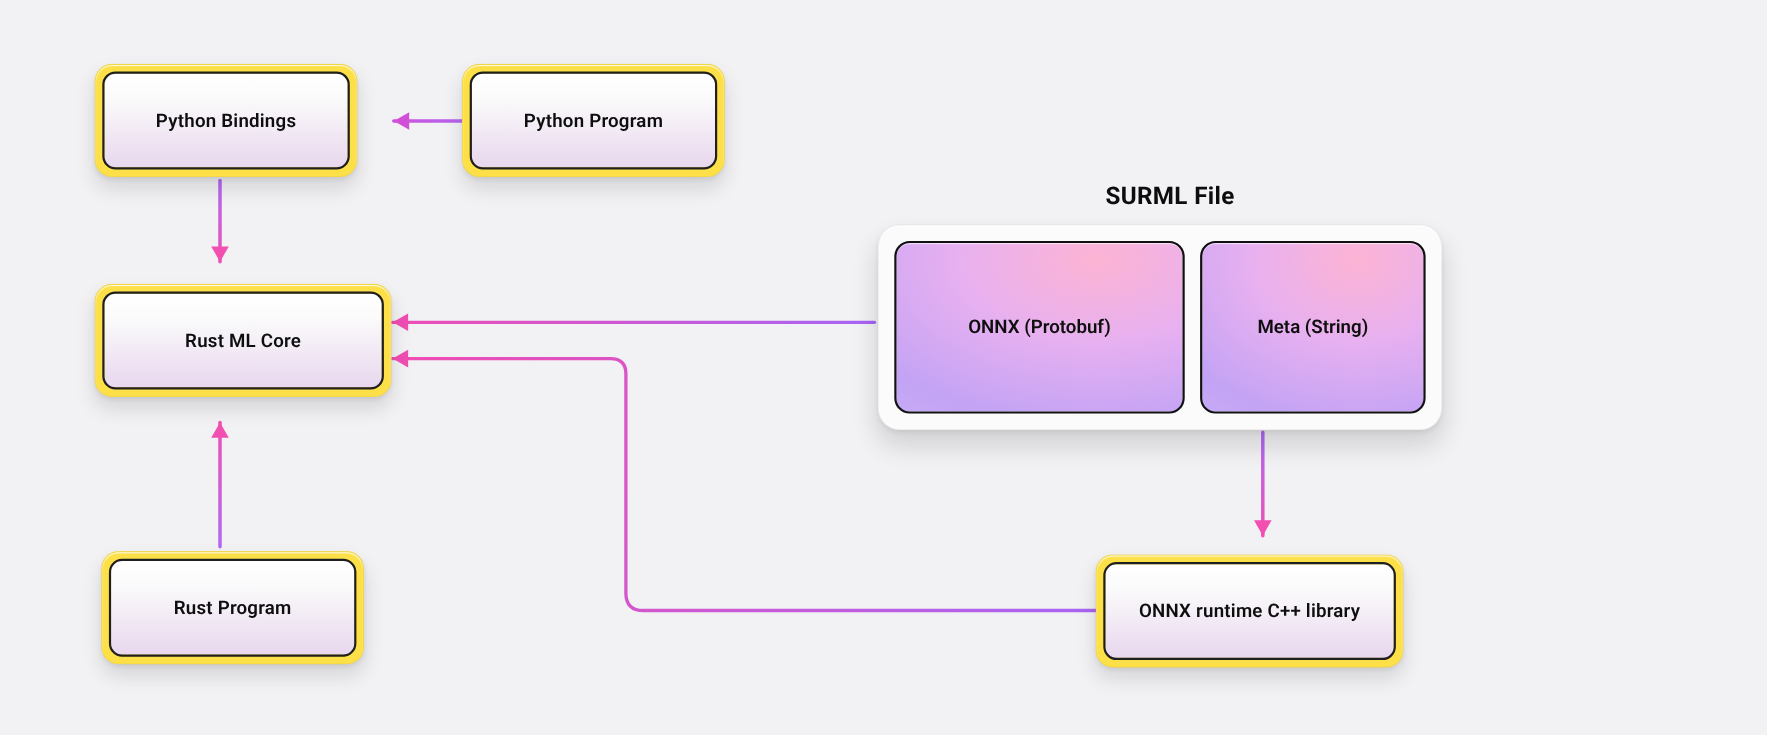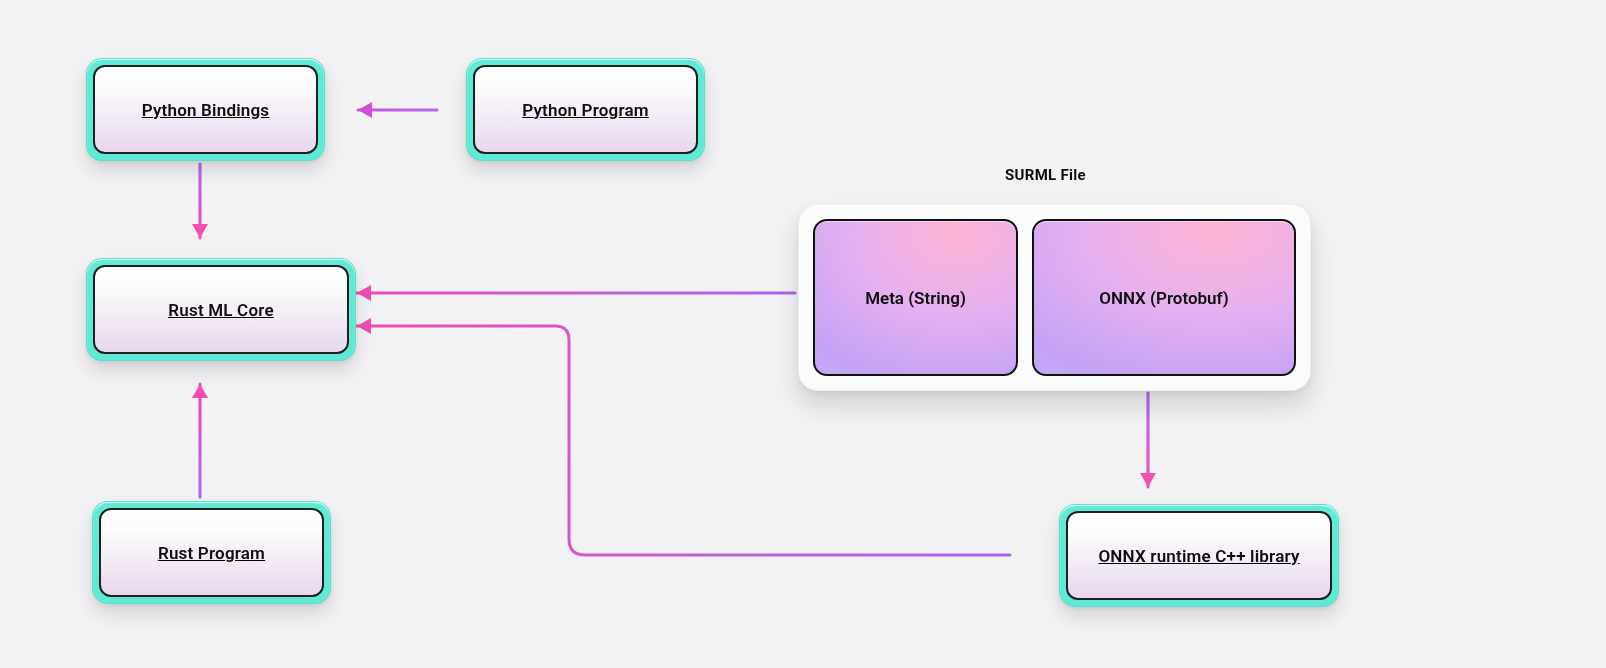--- a/index.html
+++ b/index.html
@@ -10,30 +10,29 @@
     background: #f2f2f5;
     font-family: -apple-system, BlinkMacSystemFont, "Segoe UI", Roboto, Arial, sans-serif;
     position: relative;
     overflow: hidden;
   }
 
   .node {
     position: absolute;
     border-radius: 16px;
     padding: 6px;
-    background: #5eead4;
+    background: #fde047;
     border: 1px solid rgba(0,0,0,0.04);
     box-shadow:
       0 10px 18px rgba(0,0,0,0.12),
       0 2px 4px rgba(0,0,0,0.06),
       inset 0 1px 1px rgba(255,255,255,0.9);
     display: flex;
     align-items: center;
     justify-content: center;
-    text-decoration: underline;
   }
   .node .inner {
     width: 100%;
     height: 100%;
     border: 2.5px solid #1f1f1f;
     border-radius: 12px;
     display: flex;
     align-items: center;
     justify-content: center;
     background: linear-gradient(180deg, #ffffff 0%, #fbfbfb 25%, #e8d7ee 100%);
@@ -66,21 +65,21 @@
     font-weight: 600;
     font-size: 17px;
     color: #0e0e0e;
     background: radial-gradient(140% 140% at 70% 10%, #fdb4d4 0%, #e7b0f0 35%, #c3a3f5 70%, #cbb6f6 100%);
     box-shadow: inset 0 1px 0 rgba(255,255,255,0.5);
   }
 
   .surml-title {
     position: absolute;
     font-weight: 700;
-    font-size: 15px;
+    font-size: 22px;
     color: #0d0d0d;
     letter-spacing: .3px;
   }
 
   svg.arrows {
     position: absolute;
     inset: 0;
     width: 1606px;
     height: 668px;
     pointer-events: none;
@@ -134,34 +133,34 @@
   <path d="M357 326 l14 -8 v16 z" fill="#f04db2"></path>
 
   <path d="M1148 393 L1148 487" stroke="url(#g-down)" stroke-width="3.2" fill="none" stroke-linecap="round"></path>
   <path d="M1148 487 l-8 -14 h16 z" fill="#f34fb0"></path>
 </svg>
 
 <div class="node" style="left:86px; top:58px; width:239px; height:103px;">
   <div class="inner">Python Bindings</div>
 </div>
 
-<div class="node" style="left:466px; top:58px; width:239px; height:103px;">
+<div class="node" style="left:420px; top:58px; width:239px; height:103px;">
   <div class="inner">Python Program</div>
 </div>
 
 <div class="node" style="left:86px; top:258px; width:270px; height:103px;">
   <div class="inner">Rust ML Core</div>
 </div>
 
 <div class="node" style="left:92px; top:501px; width:239px; height:103px;">
   <div class="inner">Rust Program</div>
 </div>
 
-<div class="node" style="left:1059px; top:504px; width:280px; height:103px;">
+<div class="node" style="left:996px; top:504px; width:280px; height:103px;">
   <div class="inner">ONNX runtime C++ library</div>
 </div>
 
 <div class="surml-title" style="left:1005px; top:166px;">SURML File</div>
 
 <div class="surml-container" style="left:798px; top:204px; width:513px; height:187px;">
+  <div class="cell" style="flex:1;">ONNX (Protobuf)</div>
   <div class="cell" style="flex:0 0 205px;">Meta (String)</div>
-  <div class="cell" style="flex:1;">ONNX (Protobuf)</div>
 </div>
 
 </body></html>

